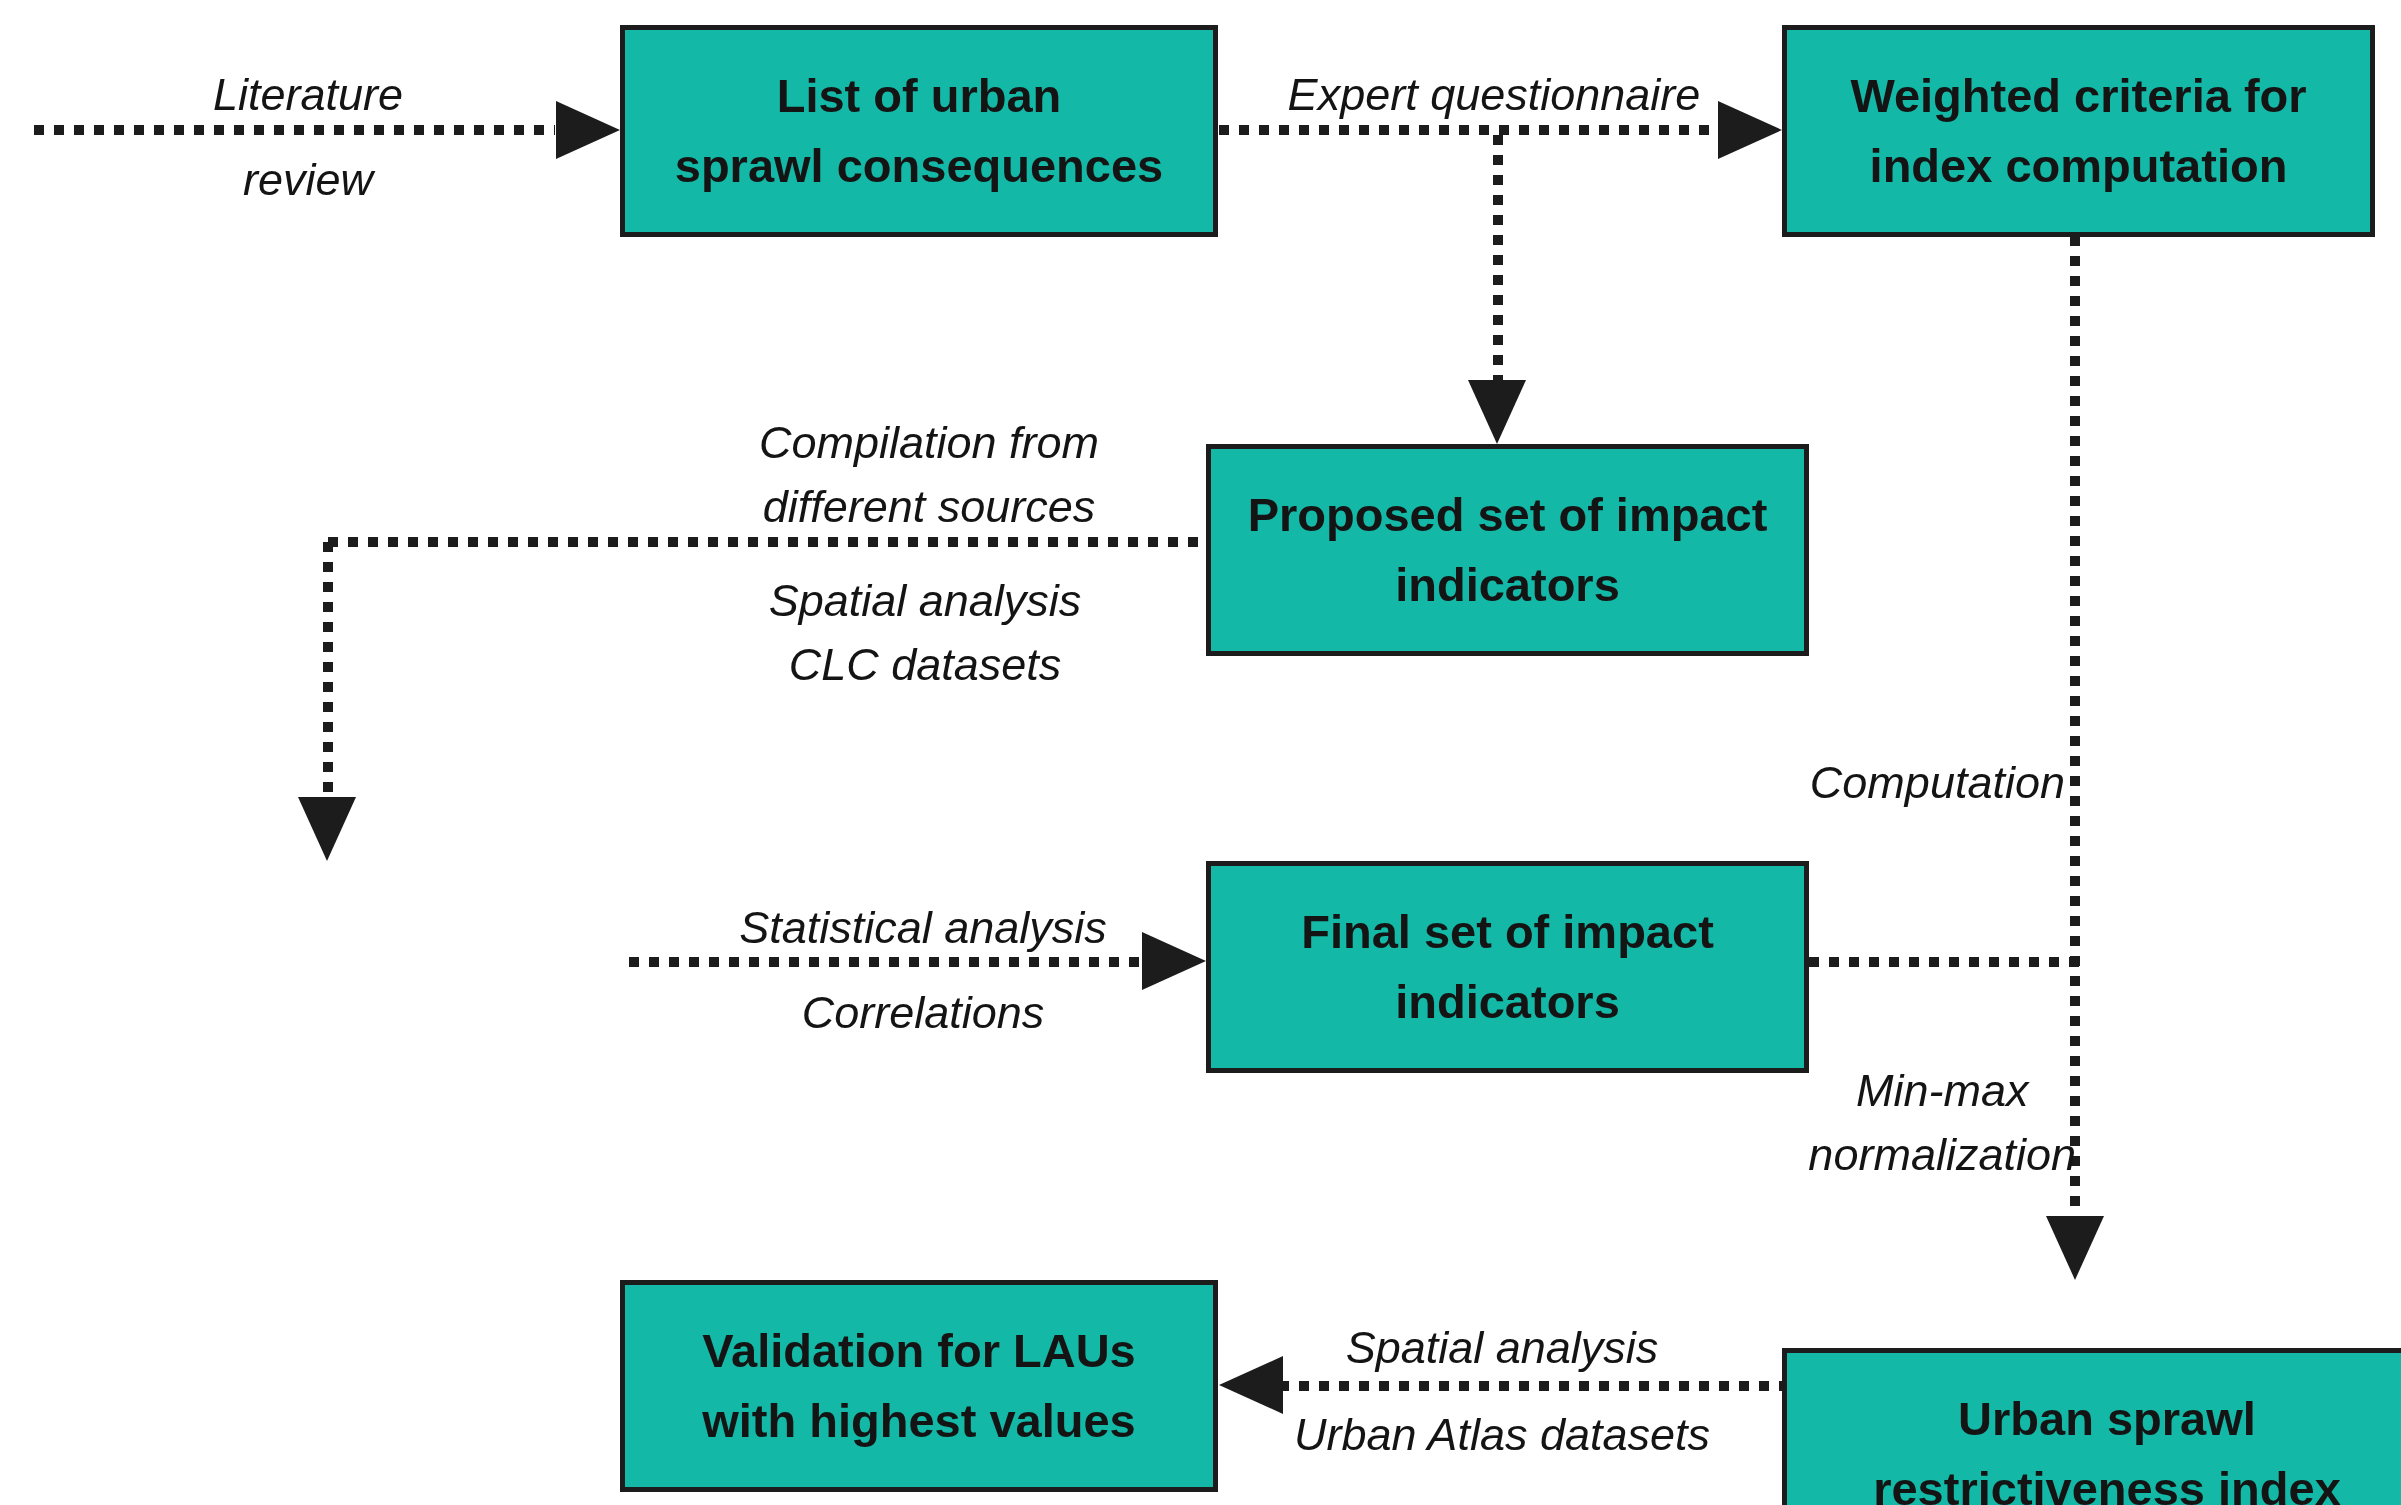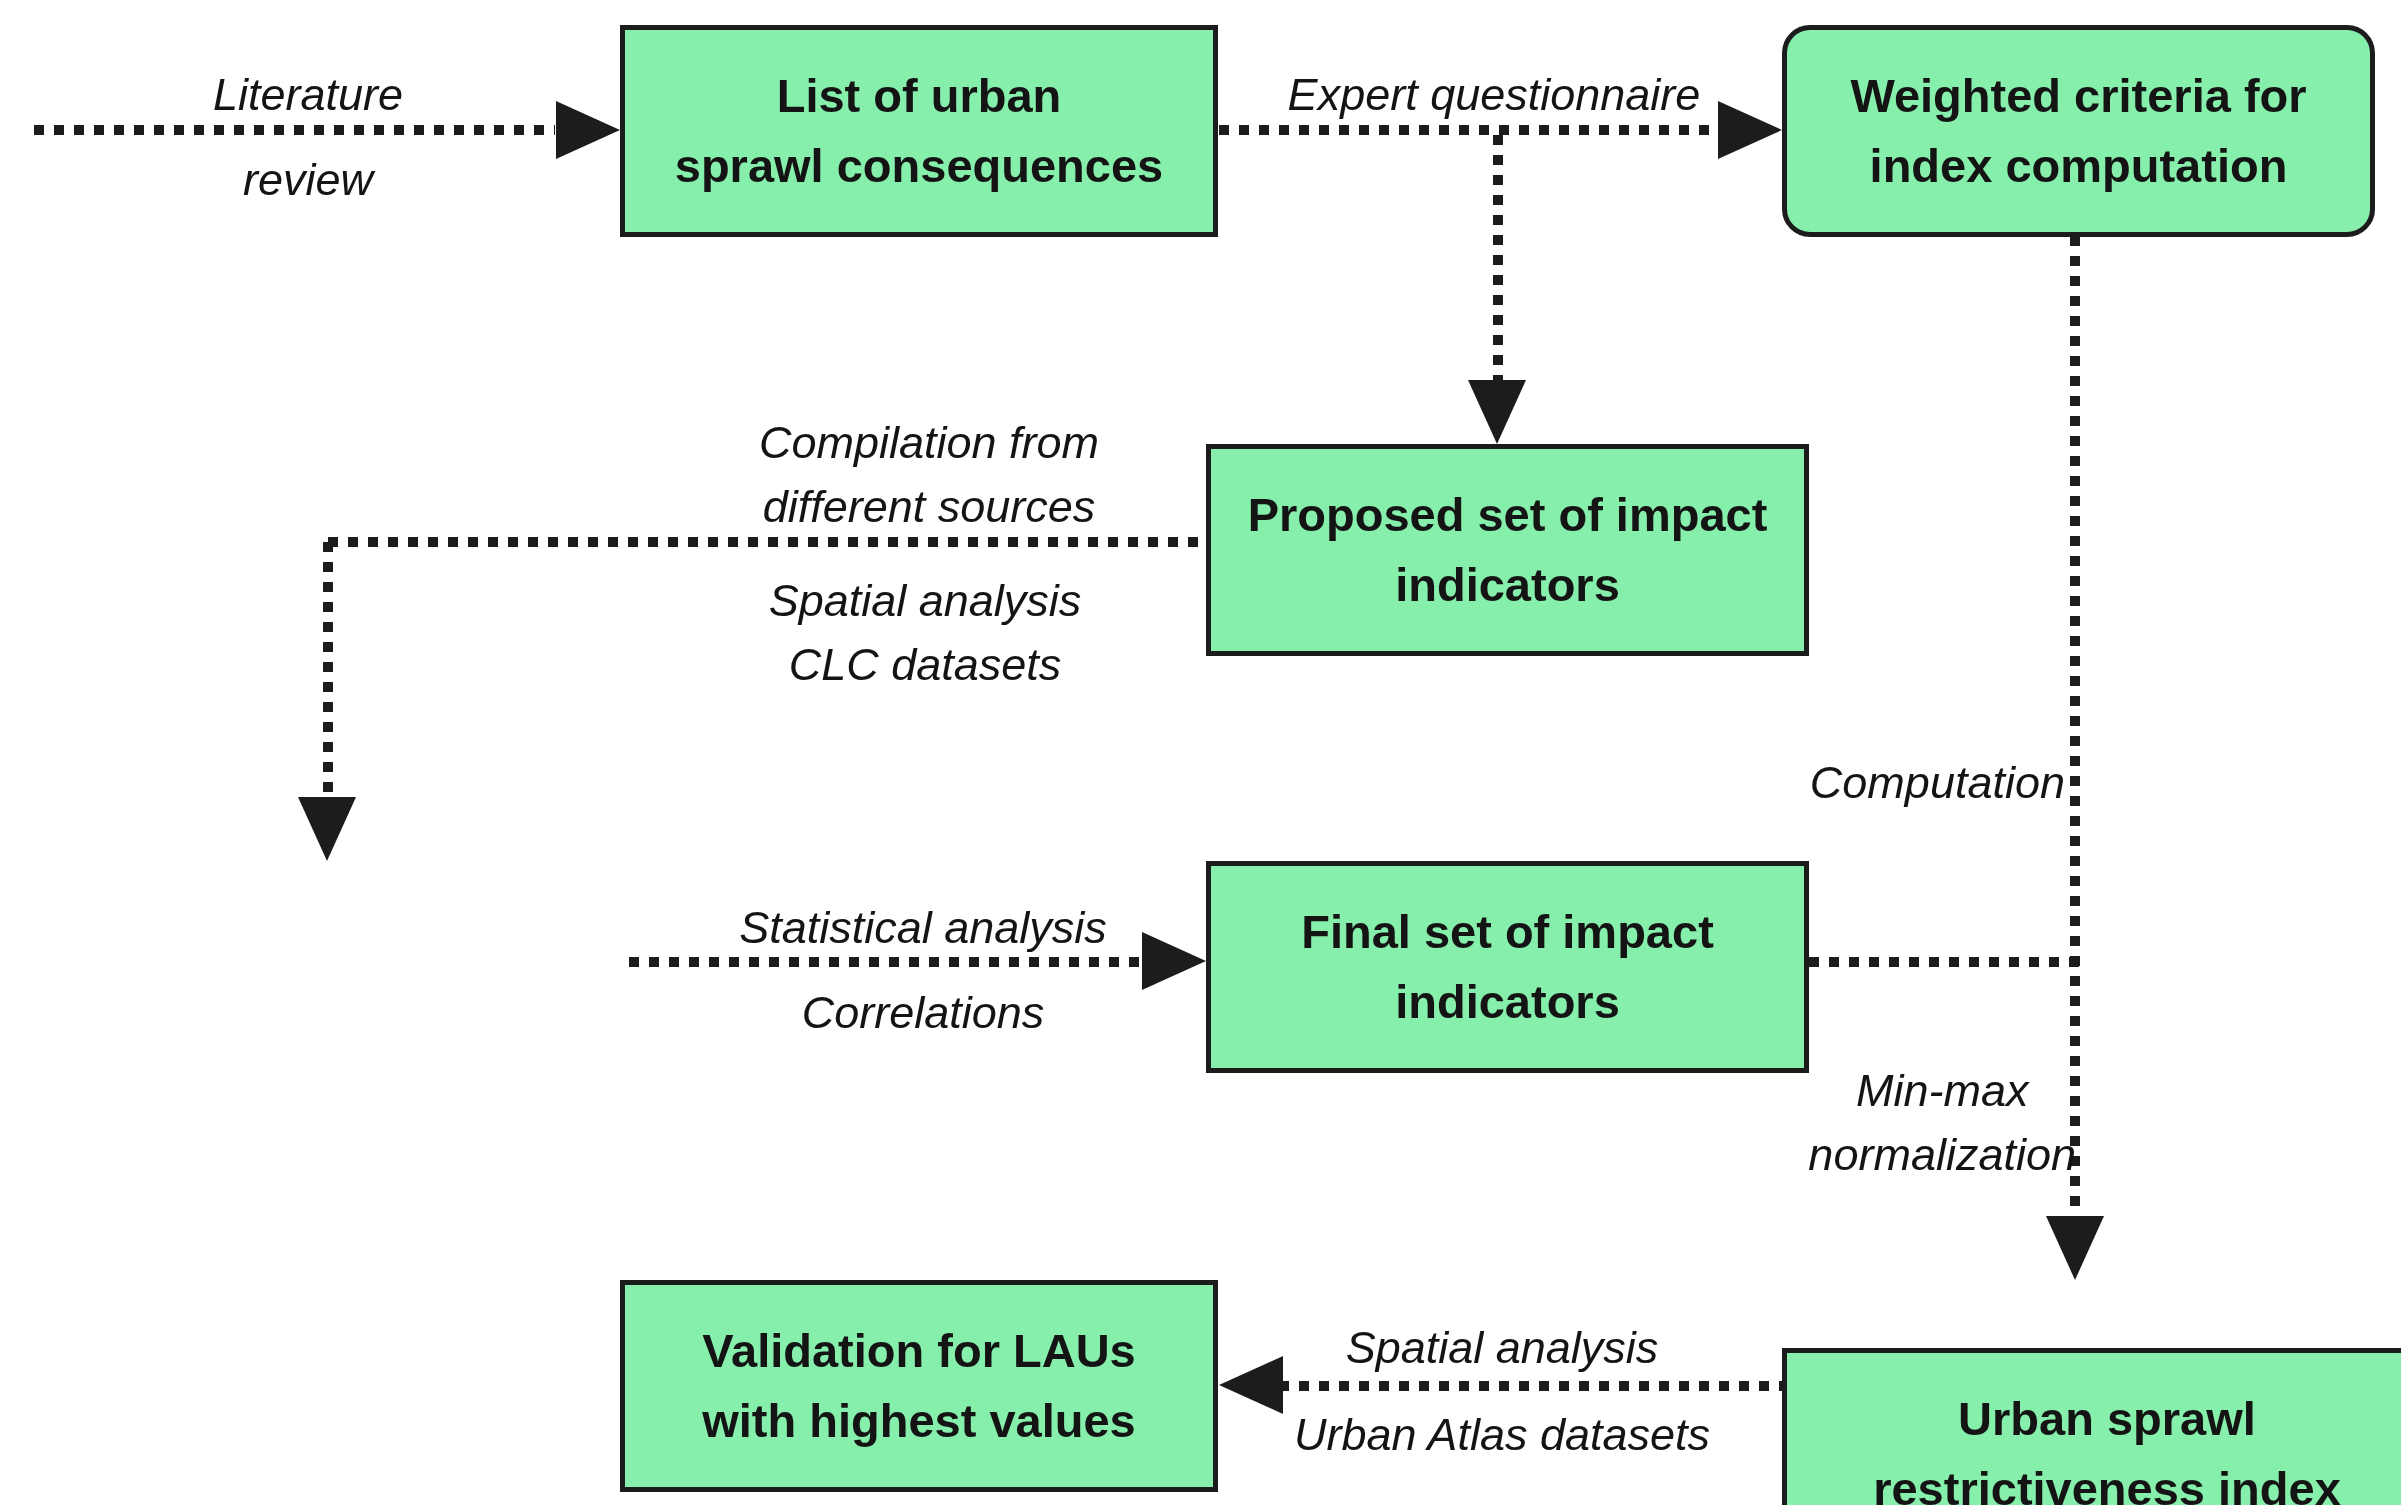--- a/index.html
+++ b/index.html
@@ -6,21 +6,21 @@
   #stage{
     position:relative;
     width:2401px;
     height:1505px;
     background:#ffffff;
     overflow:hidden;
     font-family:"Liberation Sans", sans-serif;
   }
   .box{
     position:absolute;
-    background:#86efac;
+    background:#14b8a6;
     border:5.5px solid #1c1c1c;
     box-sizing:border-box;
     display:flex;
     align-items:center;
     justify-content:center;
     text-align:center;
     font-weight:700;
     font-size:47px;
     line-height:70px;
     color:#141414;
@@ -53,21 +53,21 @@
   .arr.down{border-left:29.5px solid transparent;border-right:29.5px solid transparent;border-top:64px solid #1c1c1c;}
 </style>
 </head>
 <body>
 
 <div id="stage">
 
   <div class="box" style="left:620px;  top:25px;   width:598px; height:212px;">List of urban
 sprawl consequences</div>
 
-  <div class="box" style="left:1782px; top:25px;   width:593px; height:212px;border-radius:28px;">Weighted criteria for
+  <div class="box" style="left:1782px; top:25px;   width:593px; height:212px;">Weighted criteria for
 index computation</div>
 
   <div class="box" style="left:1206px; top:444px;  width:603px; height:212px;">Proposed set of impact
 indicators</div>
 
 
   <div class="box" style="left:1206px; top:861px; width:603px; height:212px;">Final set of impact
 indicators</div>
 
   <div class="box" style="left:620px;  top:1280px; width:598px; height:212px;">Validation for LAUs

